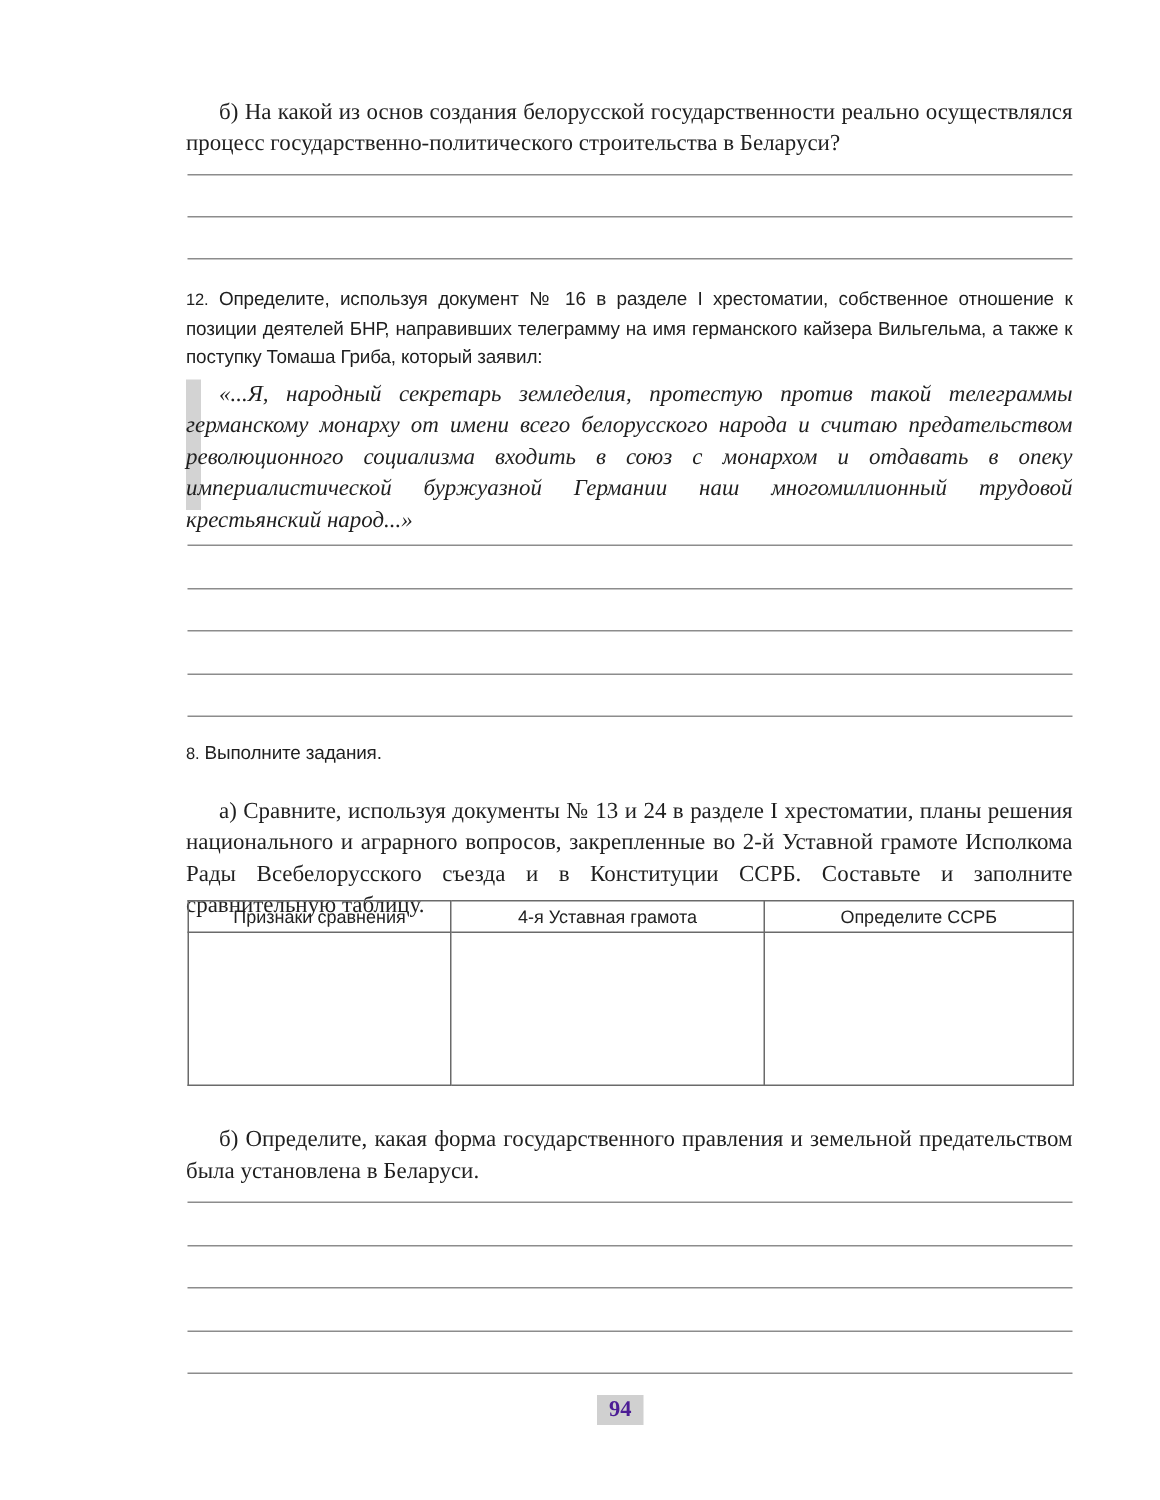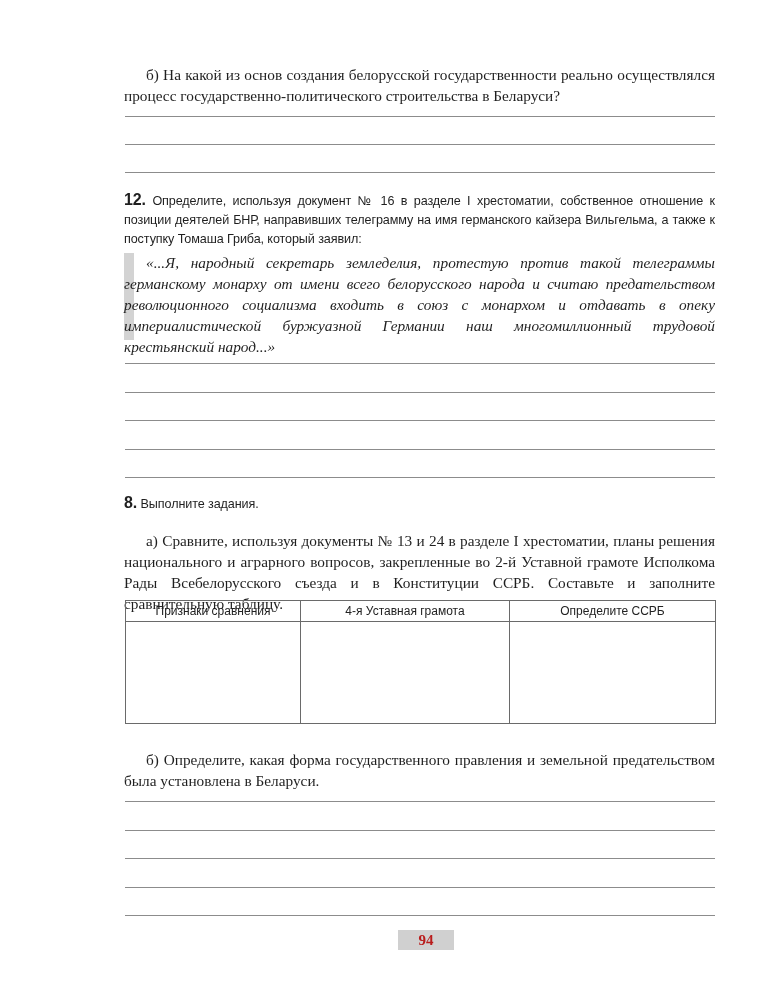--- a/index.html
+++ b/index.html
@@ -2,28 +2,28 @@
 <html><head>
 <meta charset="utf-8">
 <style>
   html, body { margin: 0; padding: 0; background: #ffffff; }
   body { width: 773px; height: 1000px; position: relative; overflow: hidden; color: #1f1f1f; }
   .serif { font-family: "Liberation Serif", "DejaVu Serif", serif; font-size: 15.3px; line-height: 21px; text-align: justify; text-align-last: left; margin-top: 11px; }
   .sans { font-family: "Liberation Sans", "DejaVu Sans", sans-serif; font-size: 12.6px; line-height: 19px; text-align: justify; text-align-last: left; letter-spacing: -0.1px; }
   .block { position: absolute; left: 124px; width: 591px; }
   .indent { text-indent: 22px; }
   .rule { position: absolute; left: 125px; width: 590px; height: 0; border-top: 1.5px solid #8c8c8c; }
-  .qnum { font-weight: bold; font-size: 16px; }
+  .qnum { font-weight: normal; font-size: 11px; }
   .quote-bar { position: absolute; left: 124px; top: 253px; width: 10px; height: 87px; background: #d3d3d3; }
   .quote { position: absolute; left: 124px; width: 591px; top: 241px; font-style: italic; }
   table.cmp { position: absolute; left: 125px; top: 600px; width: 590px; height: 124px; border-collapse: collapse; table-layout: fixed; }
   table.cmp th, table.cmp td { border: 1.4px solid #6a6a6a; }
   table.cmp th { font-family: "Liberation Sans", "DejaVu Sans", sans-serif; font-weight: normal; font-size: 12px; height: 20px; padding: 0; text-align: center; color: #222; }
   table.cmp td { padding: 0; }
-  .page-num { position: absolute; left: 398px; top: 930px; width: 56px; height: 20px; background: #d0d0d0; text-align: center; font-family: "Liberation Serif", "DejaVu Serif", serif; font-weight: bold; font-size: 15px; line-height: 20px; color: #b91c1c; }
+  .page-num { position: absolute; left: 398px; top: 930px; width: 31px; height: 20px; background: #d0d0d0; text-align: center; font-family: "Liberation Serif", "DejaVu Serif", serif; font-weight: bold; font-size: 15px; line-height: 20px; color: #4c1d95; }
 </style>
 </head>
 <body>
 
 <div class="block serif indent" style="top:53px;">б) На какой из основ создания белорусской государственности реально осуществлялся процесс государственно-политического строительства в Беларуси?</div>
 <div class="rule" style="top:116px;"></div>
 <div class="rule" style="top:144px;"></div>
 <div class="rule" style="top:172px;"></div>
 
 <div class="block sans" style="top:190px;">

